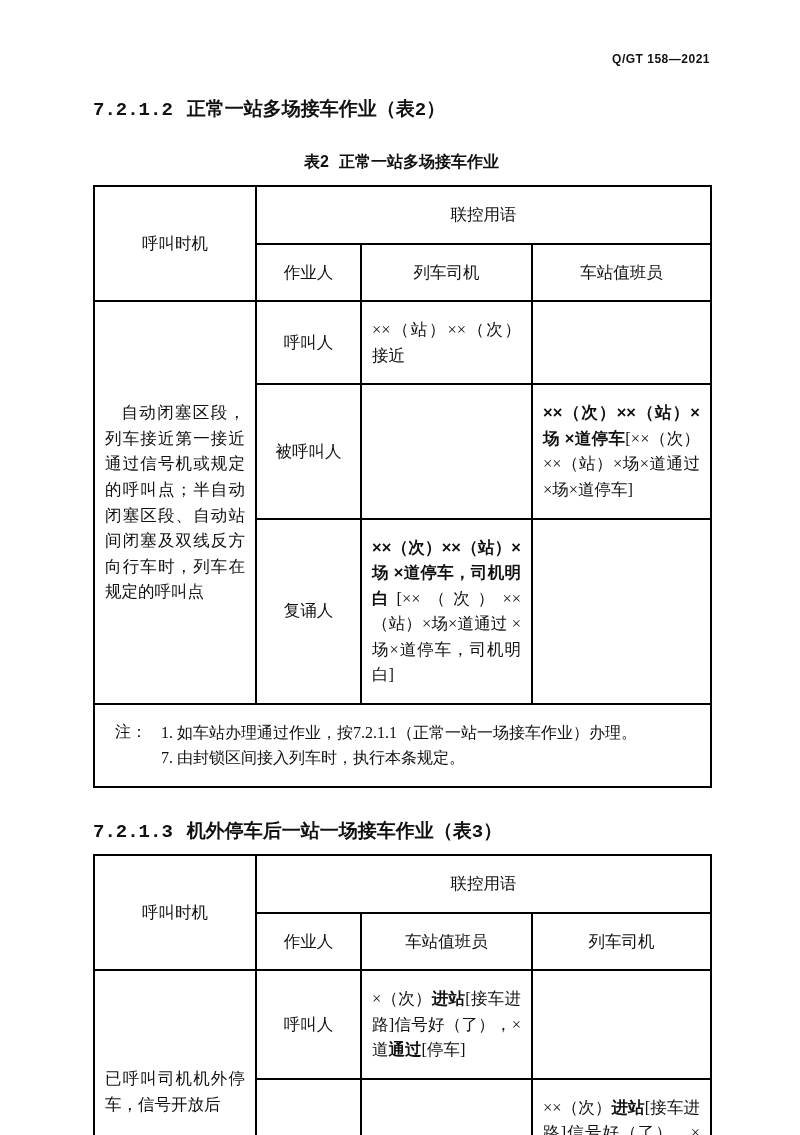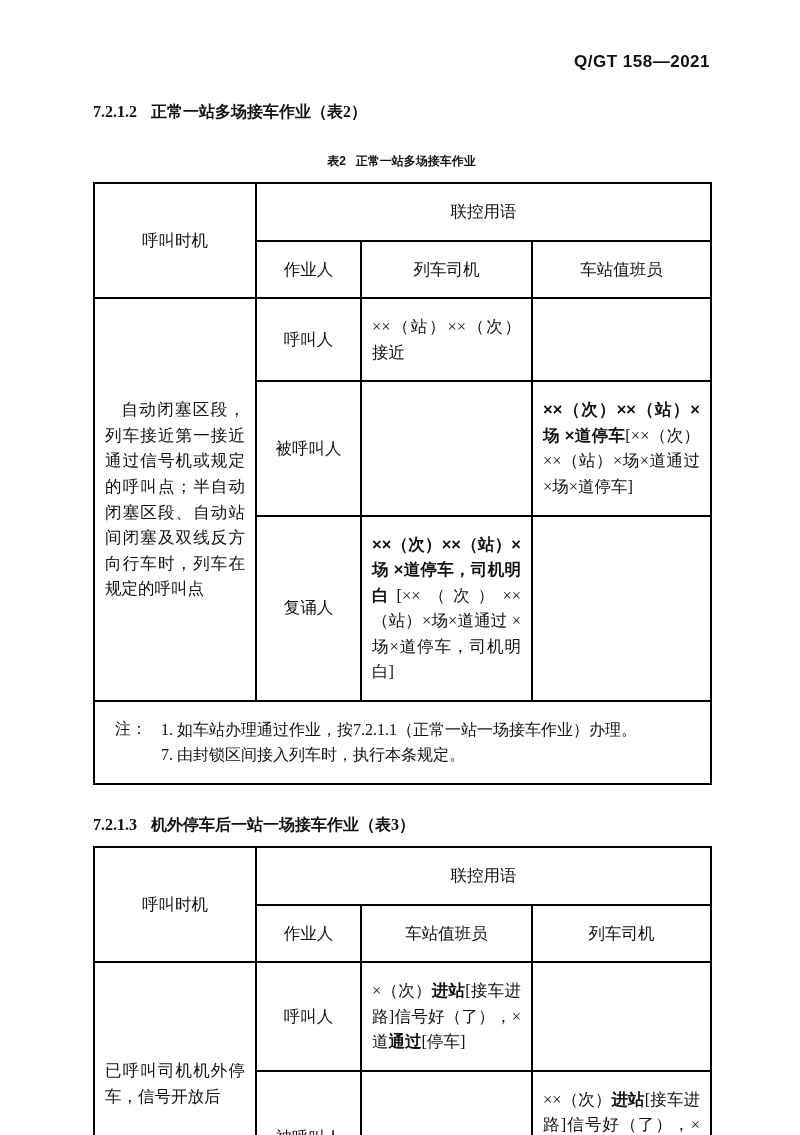--- a/index.html
+++ b/index.html
@@ -4,31 +4,31 @@
 <style>
   * { margin:0; padding:0; box-sizing:border-box; }
   html,body { background:#ffffff; }
   .page {
     width:800px; height:1135px; background:#ffffff; color:#111;
     padding:52px 90px 0 93px; position:relative;
     font-family:"Liberation Serif","DejaVu Serif",serif;
   }
   .doc-number {
     text-align:right; font-family:"Liberation Sans","DejaVu Sans",sans-serif;
-    font-weight:bold; font-size:17px; letter-spacing:0.5px; margin-bottom:30px;
+    font-weight:bold; font-size:12px; letter-spacing:0.5px; margin-bottom:30px;
   }
   .section-heading {
-    font-family:Liberation Serif, serif; font-weight:bold;
-    font-size:16px; margin-bottom:30px;
+    font-family:Liberation Mono, monospace; font-weight:bold;
+    font-size:19px; margin-bottom:30px;
   }
   .section-heading .sec-num { margin-right:14px; }
   .section-heading.second { margin-top:30px; margin-bottom:10px; }
   .table-caption {
     text-align:center; font-family:"Liberation Sans","DejaVu Sans",sans-serif;
-    font-weight:bold; font-size:12px; margin-bottom:12px;
+    font-weight:bold; font-size:16px; margin-bottom:12px;
   }
   .table-caption .cap-label { margin-right:10px; }
   .doc-table {
     border-collapse:collapse; width:617px; table-layout:fixed; font-size:16.5px;
   }
   .doc-table td {
     border:2px solid #000; vertical-align:middle; padding:15px 10px; line-height:1.55;
   }
   .th { text-align:center; }
   .role { text-align:center; }

